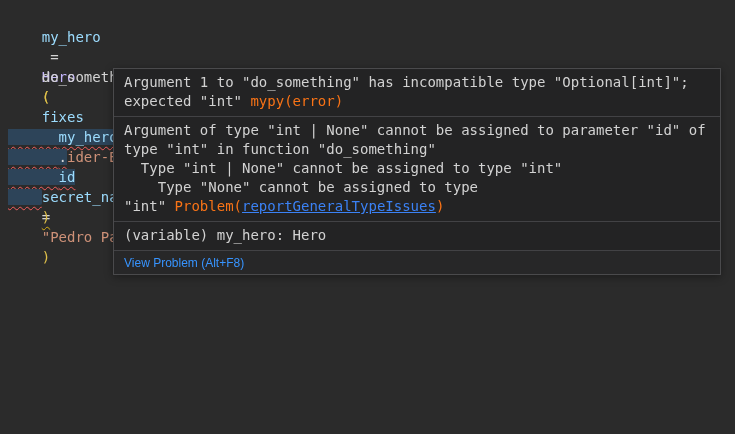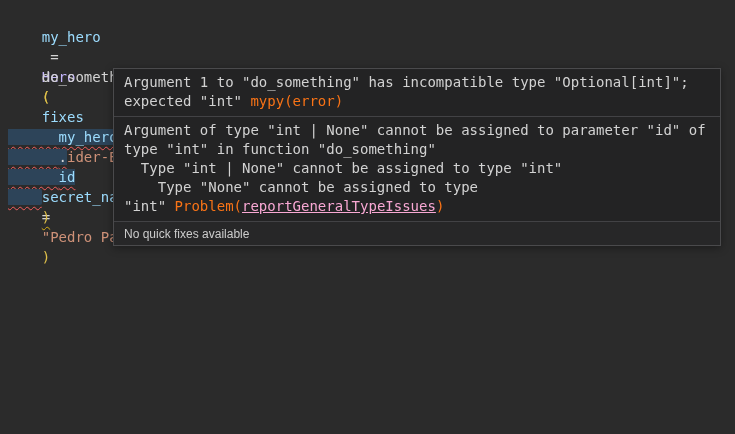--- a/index.html
+++ b/index.html
@@ -63,21 +63,21 @@
     border-bottom: 1px solid #424245;
   }
   .hover-line {
     white-space: pre;
     line-height: 19px;
     color: #d2d2d2;
     font-size: 14px;
   }
   .dim { color: #f97316; }
   .hover-link {
-    color: #f9a8d4;
+    color: #3b82f6;
     text-decoration: underline;
     cursor: pointer;
   }
   .hover-statusbar {
     display: flex;
     align-items: center;
     gap: 12px;
     height: 23px;
     padding: 0 10px;
     background: #27272 8;
@@ -131,19 +131,22 @@
     </div>
 
     <div class="hover-section">
       <div class="hover-line">Argument of type "int | None" cannot be assigned to parameter "id" of</div>
       <div class="hover-line">type "int" in function "do_something"</div>
       <div class="hover-line">  Type "int | None" cannot be assigned to type "int"</div>
       <div class="hover-line">    Type "None" cannot be assigned to type</div>
       <div class="hover-line"><span>"int" </span><span class="dim">Problem(</span><a class="hover-link">reportGeneralTypeIssues</a><span class="dim">)</span></div>
     </div>
 
+    <div class="hover-section">
+      <div class="hover-line">(variable) my_hero: Hero</div>
+    </div>
 
     <div class="hover-statusbar">
-      <span>No quick fixes available</span>
+      <a class="status-link">View Problem (Alt+F8)</a>
     </div>
 
   </div>
 </div>
 
 </body></html>

